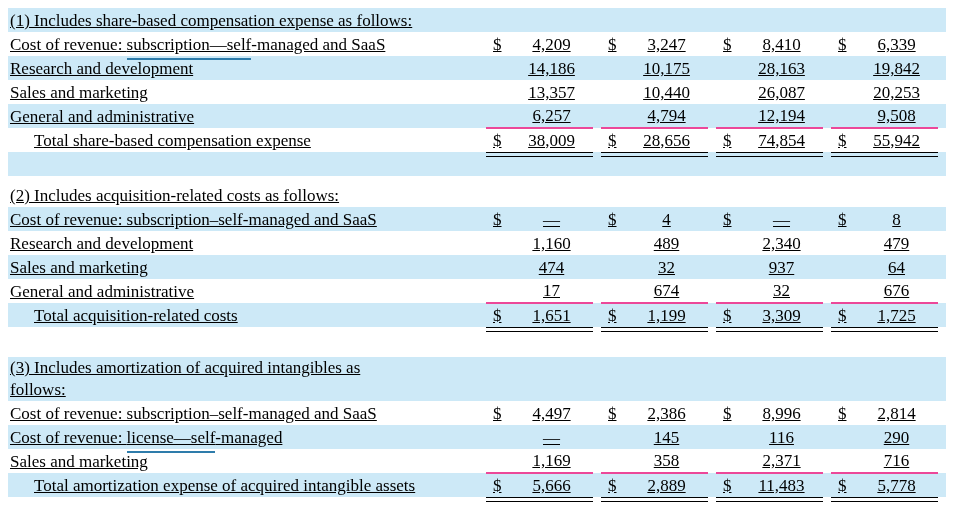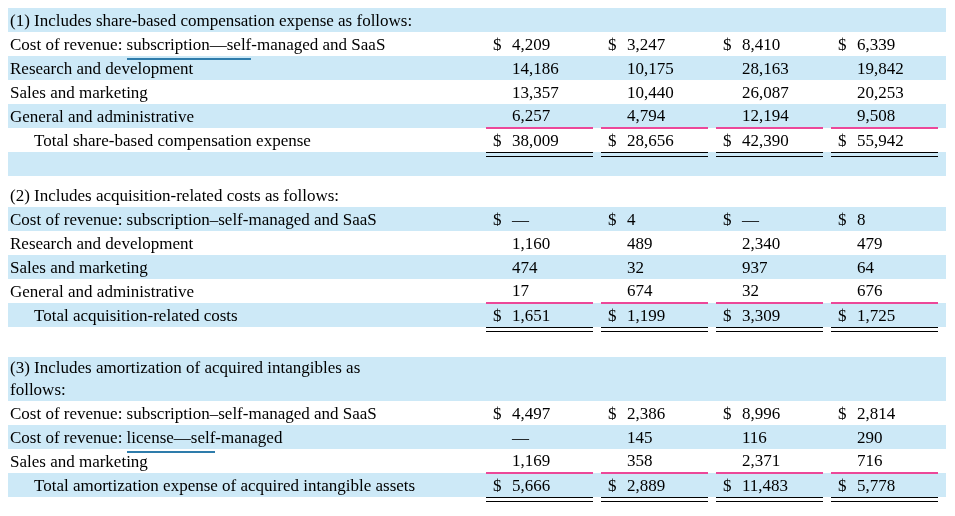--- a/index.html
+++ b/index.html
@@ -5,27 +5,27 @@
   html,body { margin:0; padding:0; }
   .page {
     position:relative; width:955px; height:516px; background:#ffffff;
     font-family:"Liberation Serif","DejaVu Serif",serif;
     font-size:17px; color:#000; overflow:hidden;
   }
   table.fin {
     position:absolute; left:8px; top:8px; width:938px;
     border-collapse:collapse; table-layout:fixed;
   }
-  tr { height:24px; }
+  tr { height:24px;text-decoration:underline; }
   tr.tall { height:32px; }
   td { padding:0; vertical-align:bottom; line-height:22px; white-space:nowrap; }
   td.lbl { text-align:left; padding-left:2px; }
   td.ind { padding-left:26px; }
   td.d  { text-align:left; padding-left:7px; }
-  td.v  { text-align:left; padding-right:2px; }
+  td.v  { text-align:center; padding-right:2px; }
   td.sp { }
   tr.bgB, td.bgB { background:var(--stripe, #cde9f7); }
   td.ul  { border-bottom:2px solid #ec4899; }
   td.dbl { border-bottom:1px solid #000; position:relative; }
   td.dbl::after {
     content:""; position:absolute; left:0; right:0; bottom:-5px;
     height:1px; background:#000;
   }
   span.tlink {
     border-bottom:2px solid var(--linkline, #2e7cab);
@@ -118,21 +118,21 @@
         </tr>
         <tr>
           <td class="lbl ind">Total share-based compensation expense</td>
           <td class="dbl d">$</td>
           <td class="dbl v">38,009</td>
           <td class="sp"></td>
           <td class="dbl d">$</td>
           <td class="dbl v">28,656</td>
           <td class="sp"></td>
           <td class="dbl d">$</td>
-          <td class="dbl v">42,390</td>
+          <td class="dbl v">74,854</td>
           <td class="sp"></td>
           <td class="dbl d">$</td>
           <td class="dbl v">55,942</td>
           <td class="sp"></td>
         </tr>
         <tr style="height: 24px;">
           <td class="bgB" colspan="13"></td>
         </tr>
         <tr style="height: 7px;">
           <td colspan="13"></td>

